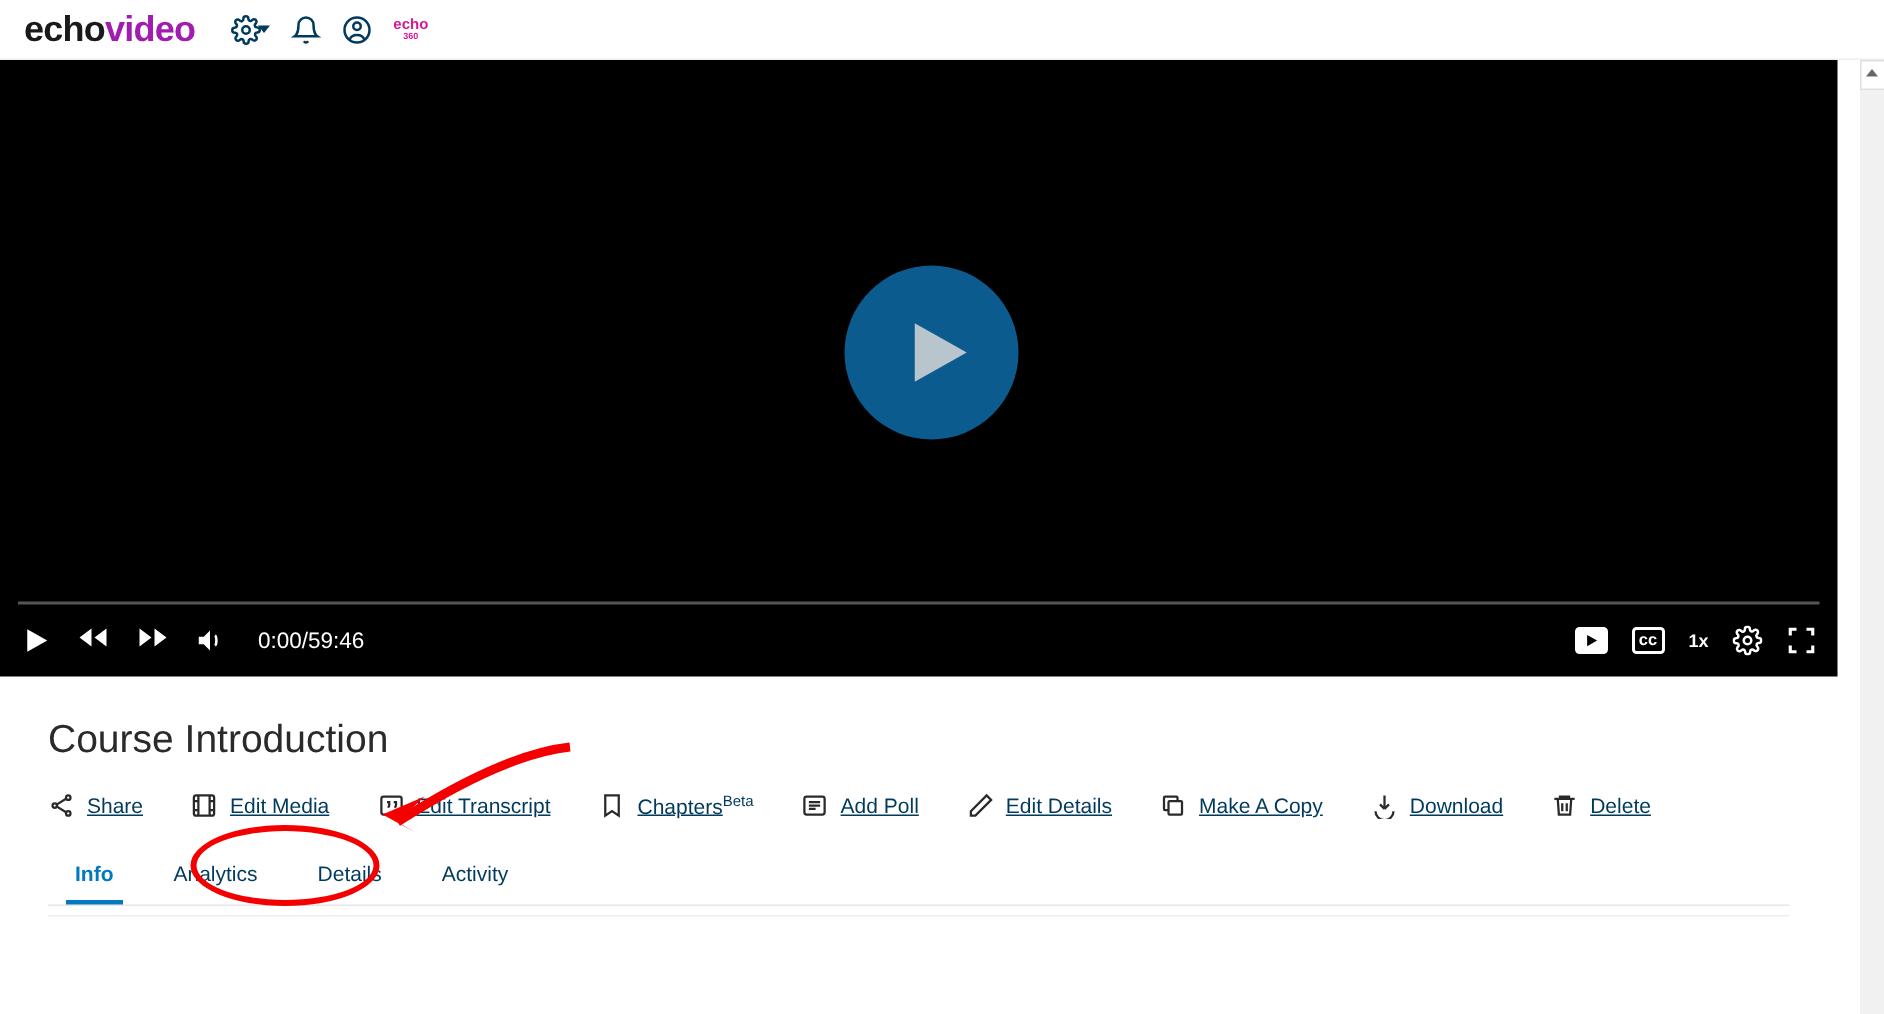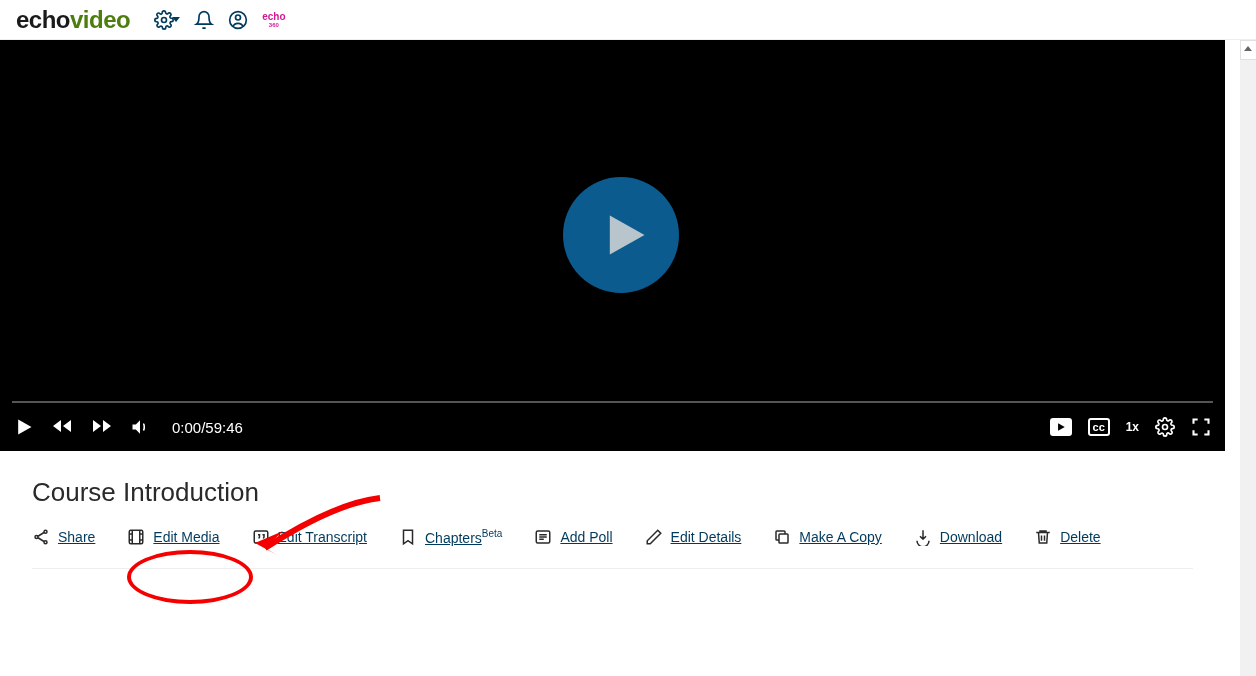--- a/index.html
+++ b/index.html
@@ -22,21 +22,21 @@
     background: #fff;
     font-size: 14px;
   }
   .logo {
     font-size: 24px;
     font-weight: 800;
     letter-spacing: -0.5px;
     margin-right: 24px;
   }
   .logo .echo { color: #1a1a1a; }
-  .logo .video { color: #4d7c0f; margin-top: 12px; }
+  .logo .video { color: #a21caf; margin-top: 12px; }
   .nav { display: flex; gap: 20px; flex: 1; }
   .nav a {
     color: #003a5d;
     text-decoration: none;
     font-size: 14px;
     padding: 2px 4px;
     cursor: pointer;
   }
   .header-icons {
     display: flex;
@@ -373,20 +373,26 @@
         <span>Download</span>
       </span>
       <span class="action-item">
         <svg viewBox="0 0 24 24">
             <path d="M3 6h18M8 6V4h8v2M6 6l1 14h10l1-14M10 10v7M14 10v7"></path>
           </svg>
         <span>Delete</span>
       </span>
     </div>
 
+    <div class="tabs">
+      <div class="tab active">Info</div>
+      <div class="tab">Analytics</div>
+      <div class="tab">Details</div>
+      <div class="tab">Activity</div>
+    </div>
 
     <div class="thin-sep"></div>
   </div>
 
   <div class="annot">
     <div class="ellipse"></div>
     <svg class="arrow-svg" viewBox="0 0 140 80">
       <path d="M135 5 Q 90 10 20 55" stroke="#f40000" stroke-width="6" fill="none"></path>
       <path d="M20 55 L38 38 L10 50 L32 62 Z" fill="#f40000"></path>
     </svg>

